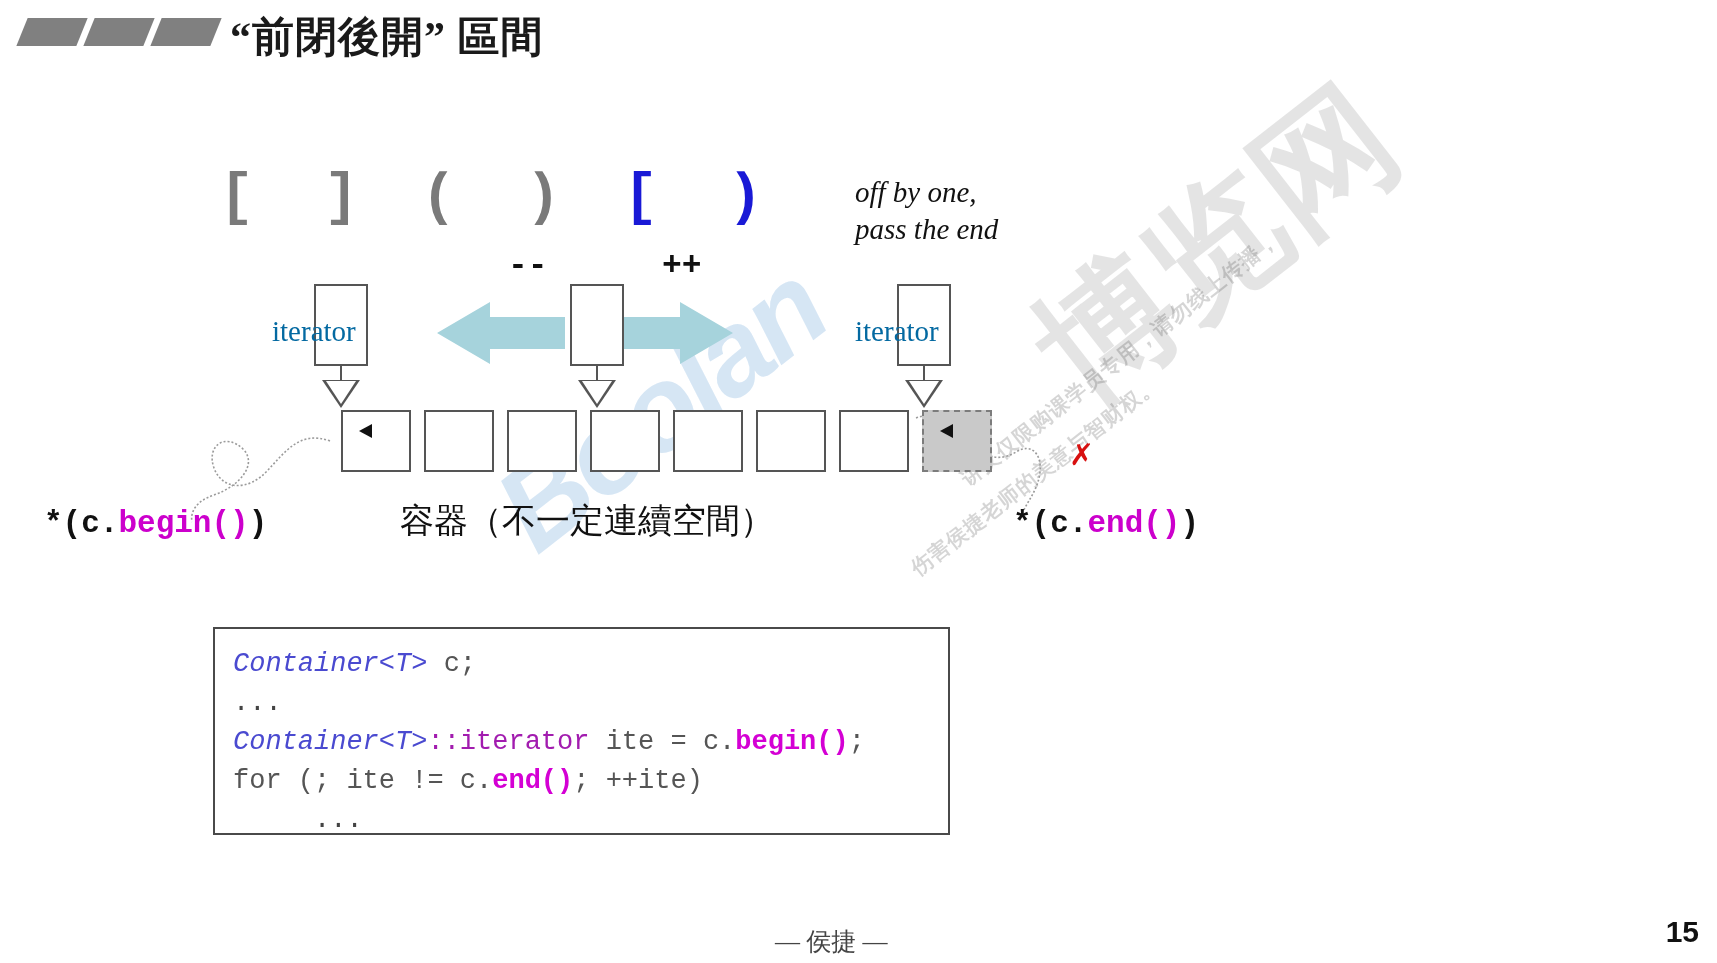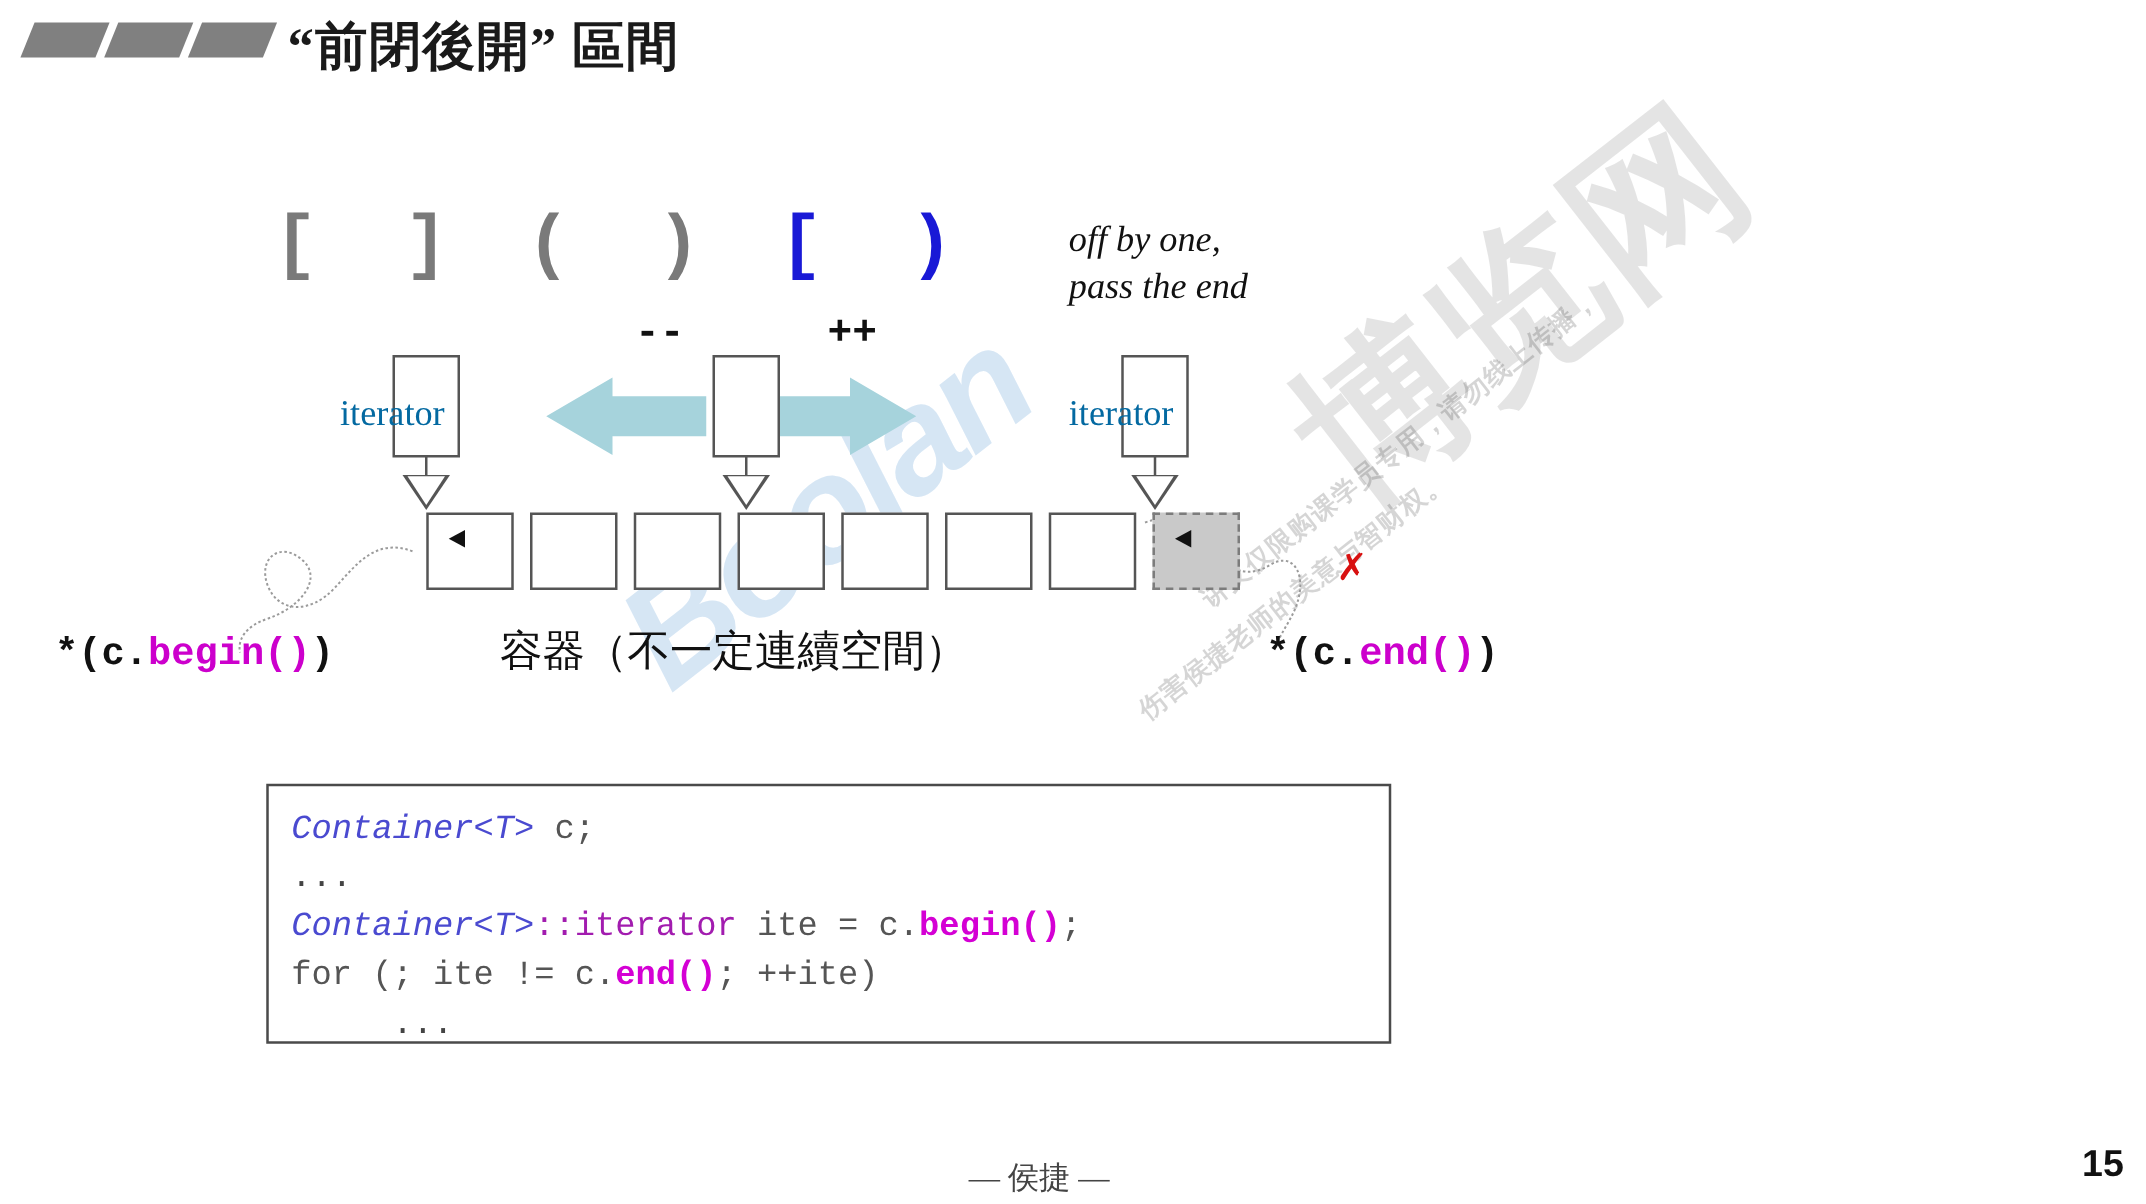--- a/index.html
+++ b/index.html
@@ -131,21 +131,21 @@
 
   .redx{
     position:absolute;
     font-family:"Liberation Sans","DejaVu Sans",sans-serif;
     font-size:30px;font-weight:700;color:#d81010;
   }
 
   
   .codebox{
     position:absolute;left:213px;top:627px;
-    width:900px;height:208px;
+    width:737px;height:208px;
     border:2px solid #4a4a4a;background:#fff;
     box-sizing:border-box;padding:16px 0 0 18px;
     z-index:9;
   }
   .code{
     font-family:"Liberation Mono","DejaVu Sans Mono",monospace;
     font-size:27px;line-height:1.44;color:#555;white-space:pre;
   }
   .code .tmpl{color:#4a4ad0;font-style:italic;}
   .code .ns{color:#a21caf;margin-top:28px;}

